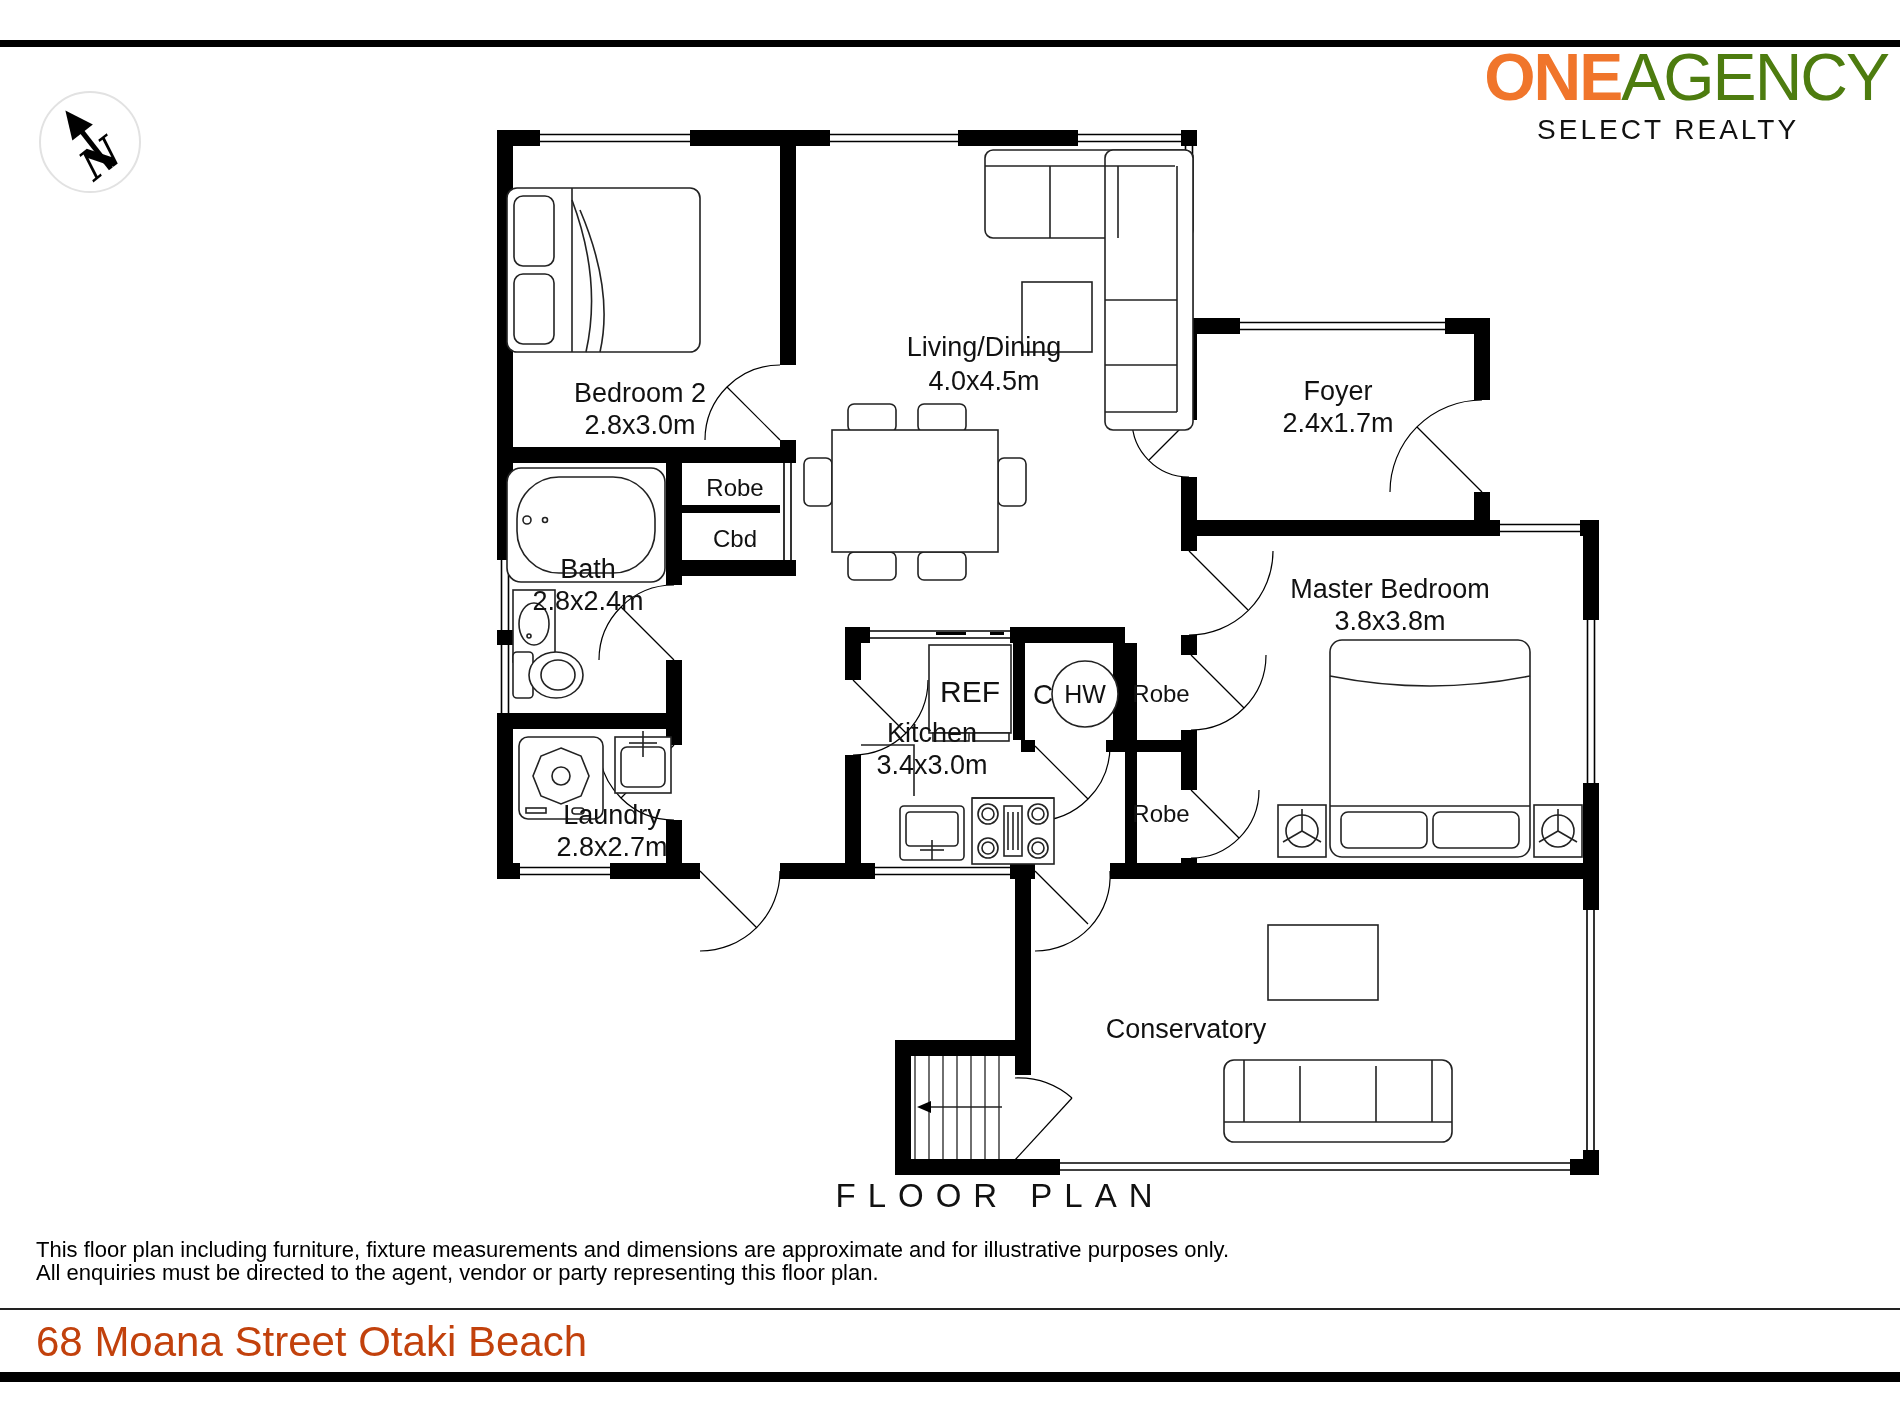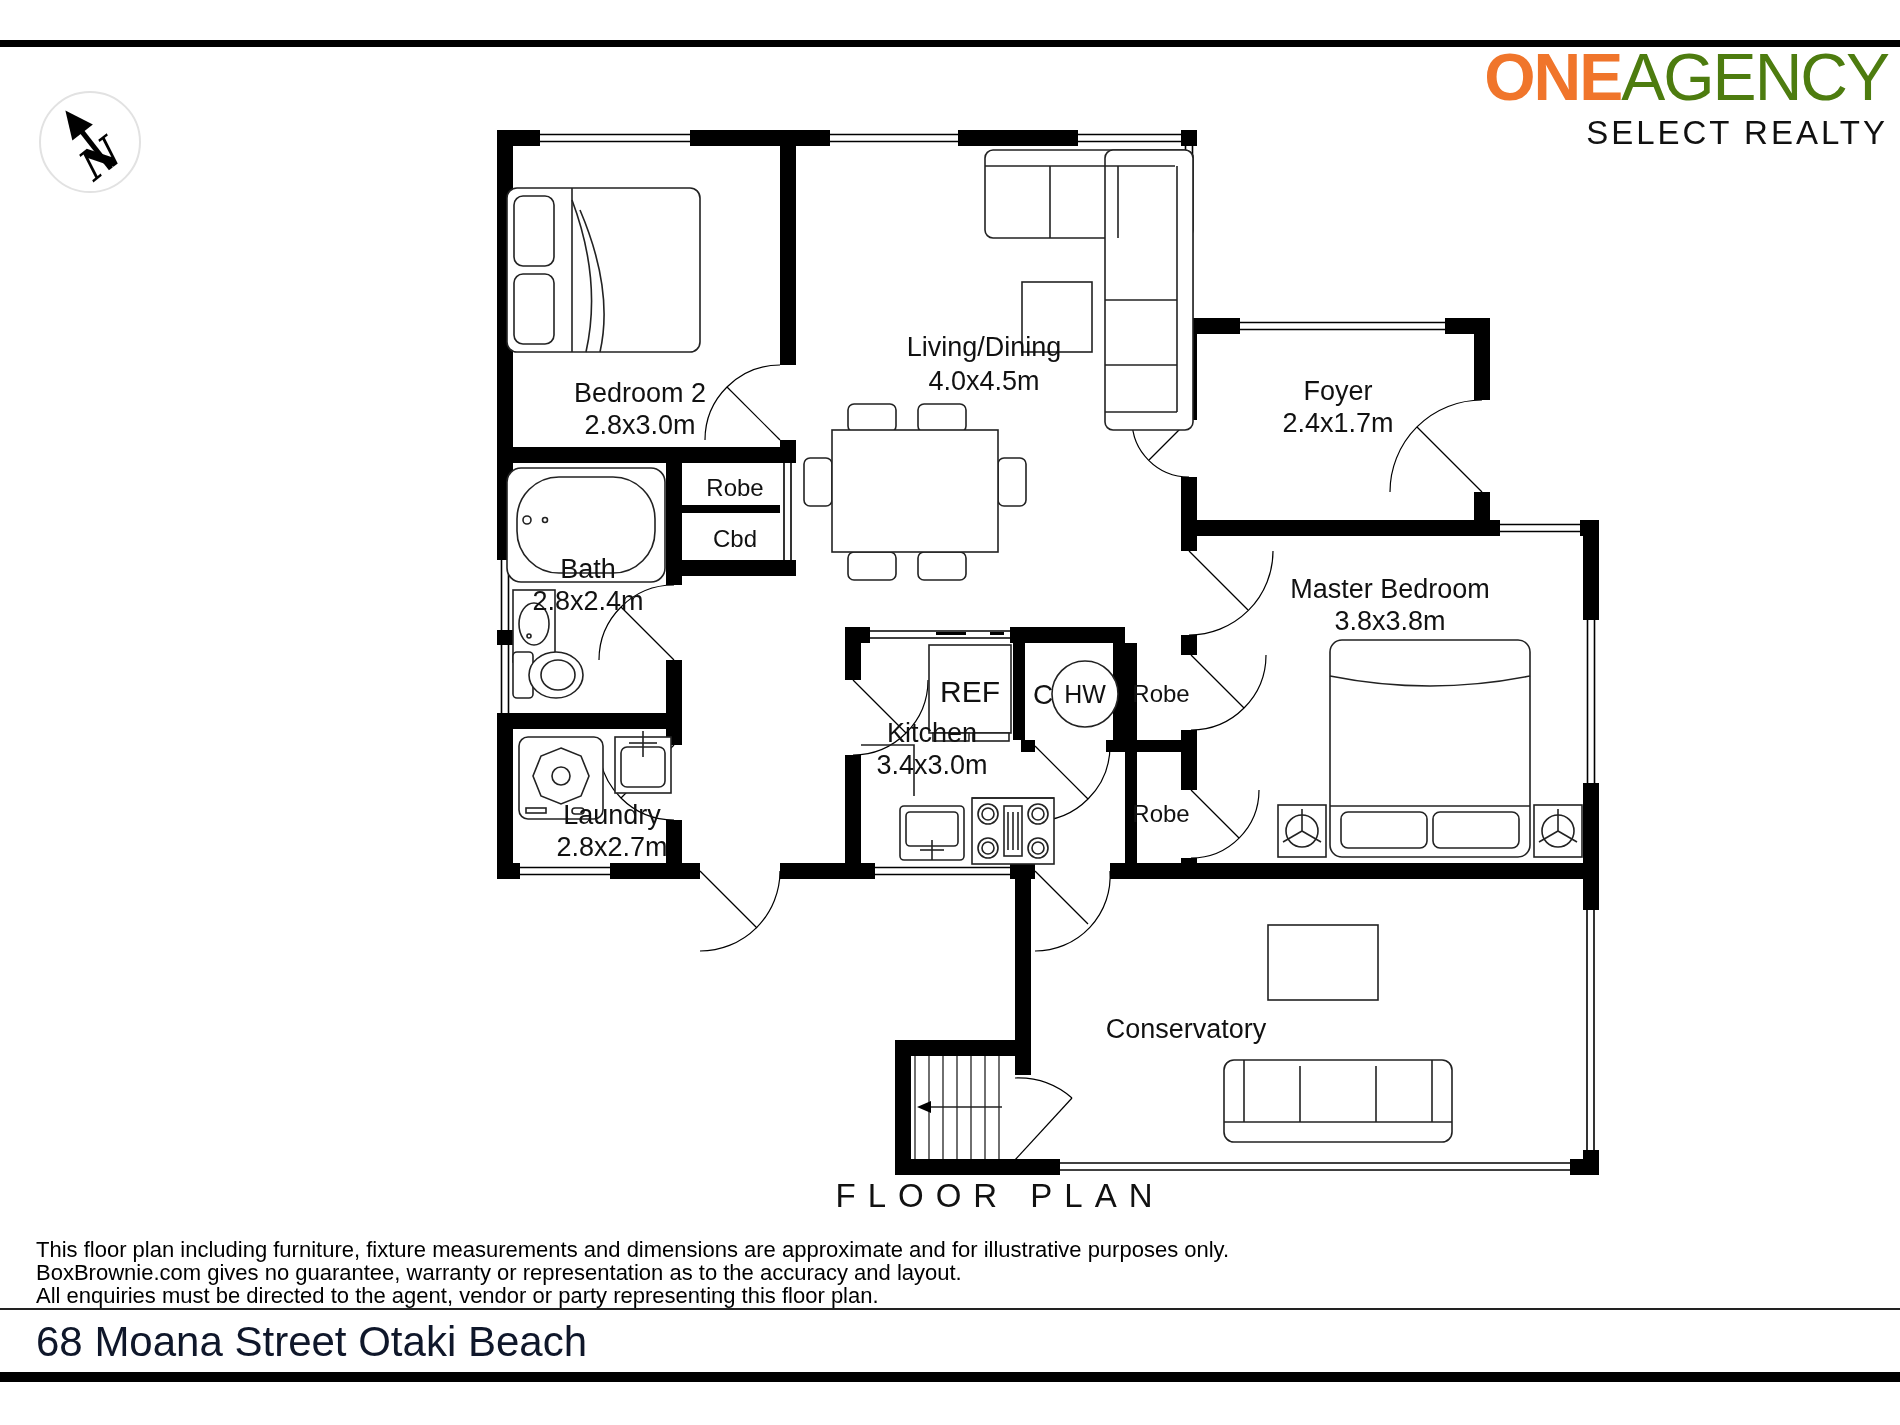--- a/index.html
+++ b/index.html
@@ -4,25 +4,25 @@
 <style>
   html,body{margin:0;padding:0;background:#fff;}
   body{width:1900px;height:1425px;position:relative;overflow:hidden;
        font-family:"Liberation Sans", sans-serif;color:#000;}
   .topbar{position:absolute;left:0;top:40px;width:1900px;height:7px;background:#000;}
   .northwrap{position:absolute;left:36px;top:88px;width:108px;height:108px;}
   .logo{position:absolute;right:12px;top:44px;text-align:right;line-height:1;}
   .logo .main{font-size:66px;font-weight:800;letter-spacing:-2px;white-space:nowrap;}
   .logo .main .one{color:#F0752B;margin-left:36px;}
   .logo .main .agency{font-weight:400;color:#4d7c0f;}
-  .logo .tag{font-size:33px;font-weight:400;letter-spacing:3px;color:#111;margin-top:6px;}
+  .logo .tag{font-size:28px;font-weight:400;letter-spacing:3px;color:#111;margin-top:6px;text-align:center;}
   .plan-svg{position:absolute;left:0;top:0;width:1900px;height:1425px;}
   .disclaimer{position:absolute;left:36px;top:1238px;font-size:22px;line-height:23px;color:#000;}
   .footline{position:absolute;left:0;top:1308px;width:1900px;height:2px;background:#222;}
-  .address{position:absolute;left:36px;top:1318px;font-size:42px;color:#0f172a;}
+  .address{position:absolute;left:36px;top:1318px;font-size:42px;color:#c2410c;}
   .footbar{position:absolute;left:0;top:1372px;width:1900px;height:10px;background:#000;}
   svg text{font-family:"Liberation Sans", sans-serif;fill:#111;}
   .rm{font-size:27px;}
   .sm{font-size:24px;}
   .title{font-size:33px;letter-spacing:12px;}
 </style>
 </head>
 <body>
 
 <div class="topbar"></div>
@@ -373,18 +373,17 @@
     <text x="1085" y="703" style="font-size:25px;">HW</text>
     <text class="sm" x="1161" y="702">Robe</text>
     <text class="sm" x="1161" y="822">Robe</text>
 
     <text class="title" x="1000" y="1207">FLOOR PLAN</text>
   </g>
 </svg>
 
 <div class="disclaimer">
   <div>This floor plan including furniture, fixture measurements and dimensions are approximate and for illustrative purposes only.</div>
-  <div>BoxBrownie.com gives no guarantee, warranty or representation as to the accuracy and layout.</div>
   <div>All enquiries must be directed to the agent, vendor or party representing this floor plan.</div>
 </div>
 <div class="footline"></div>
 <div class="address">68 Moana Street Otaki Beach</div>
 <div class="footbar"></div>
 
 </body></html>

